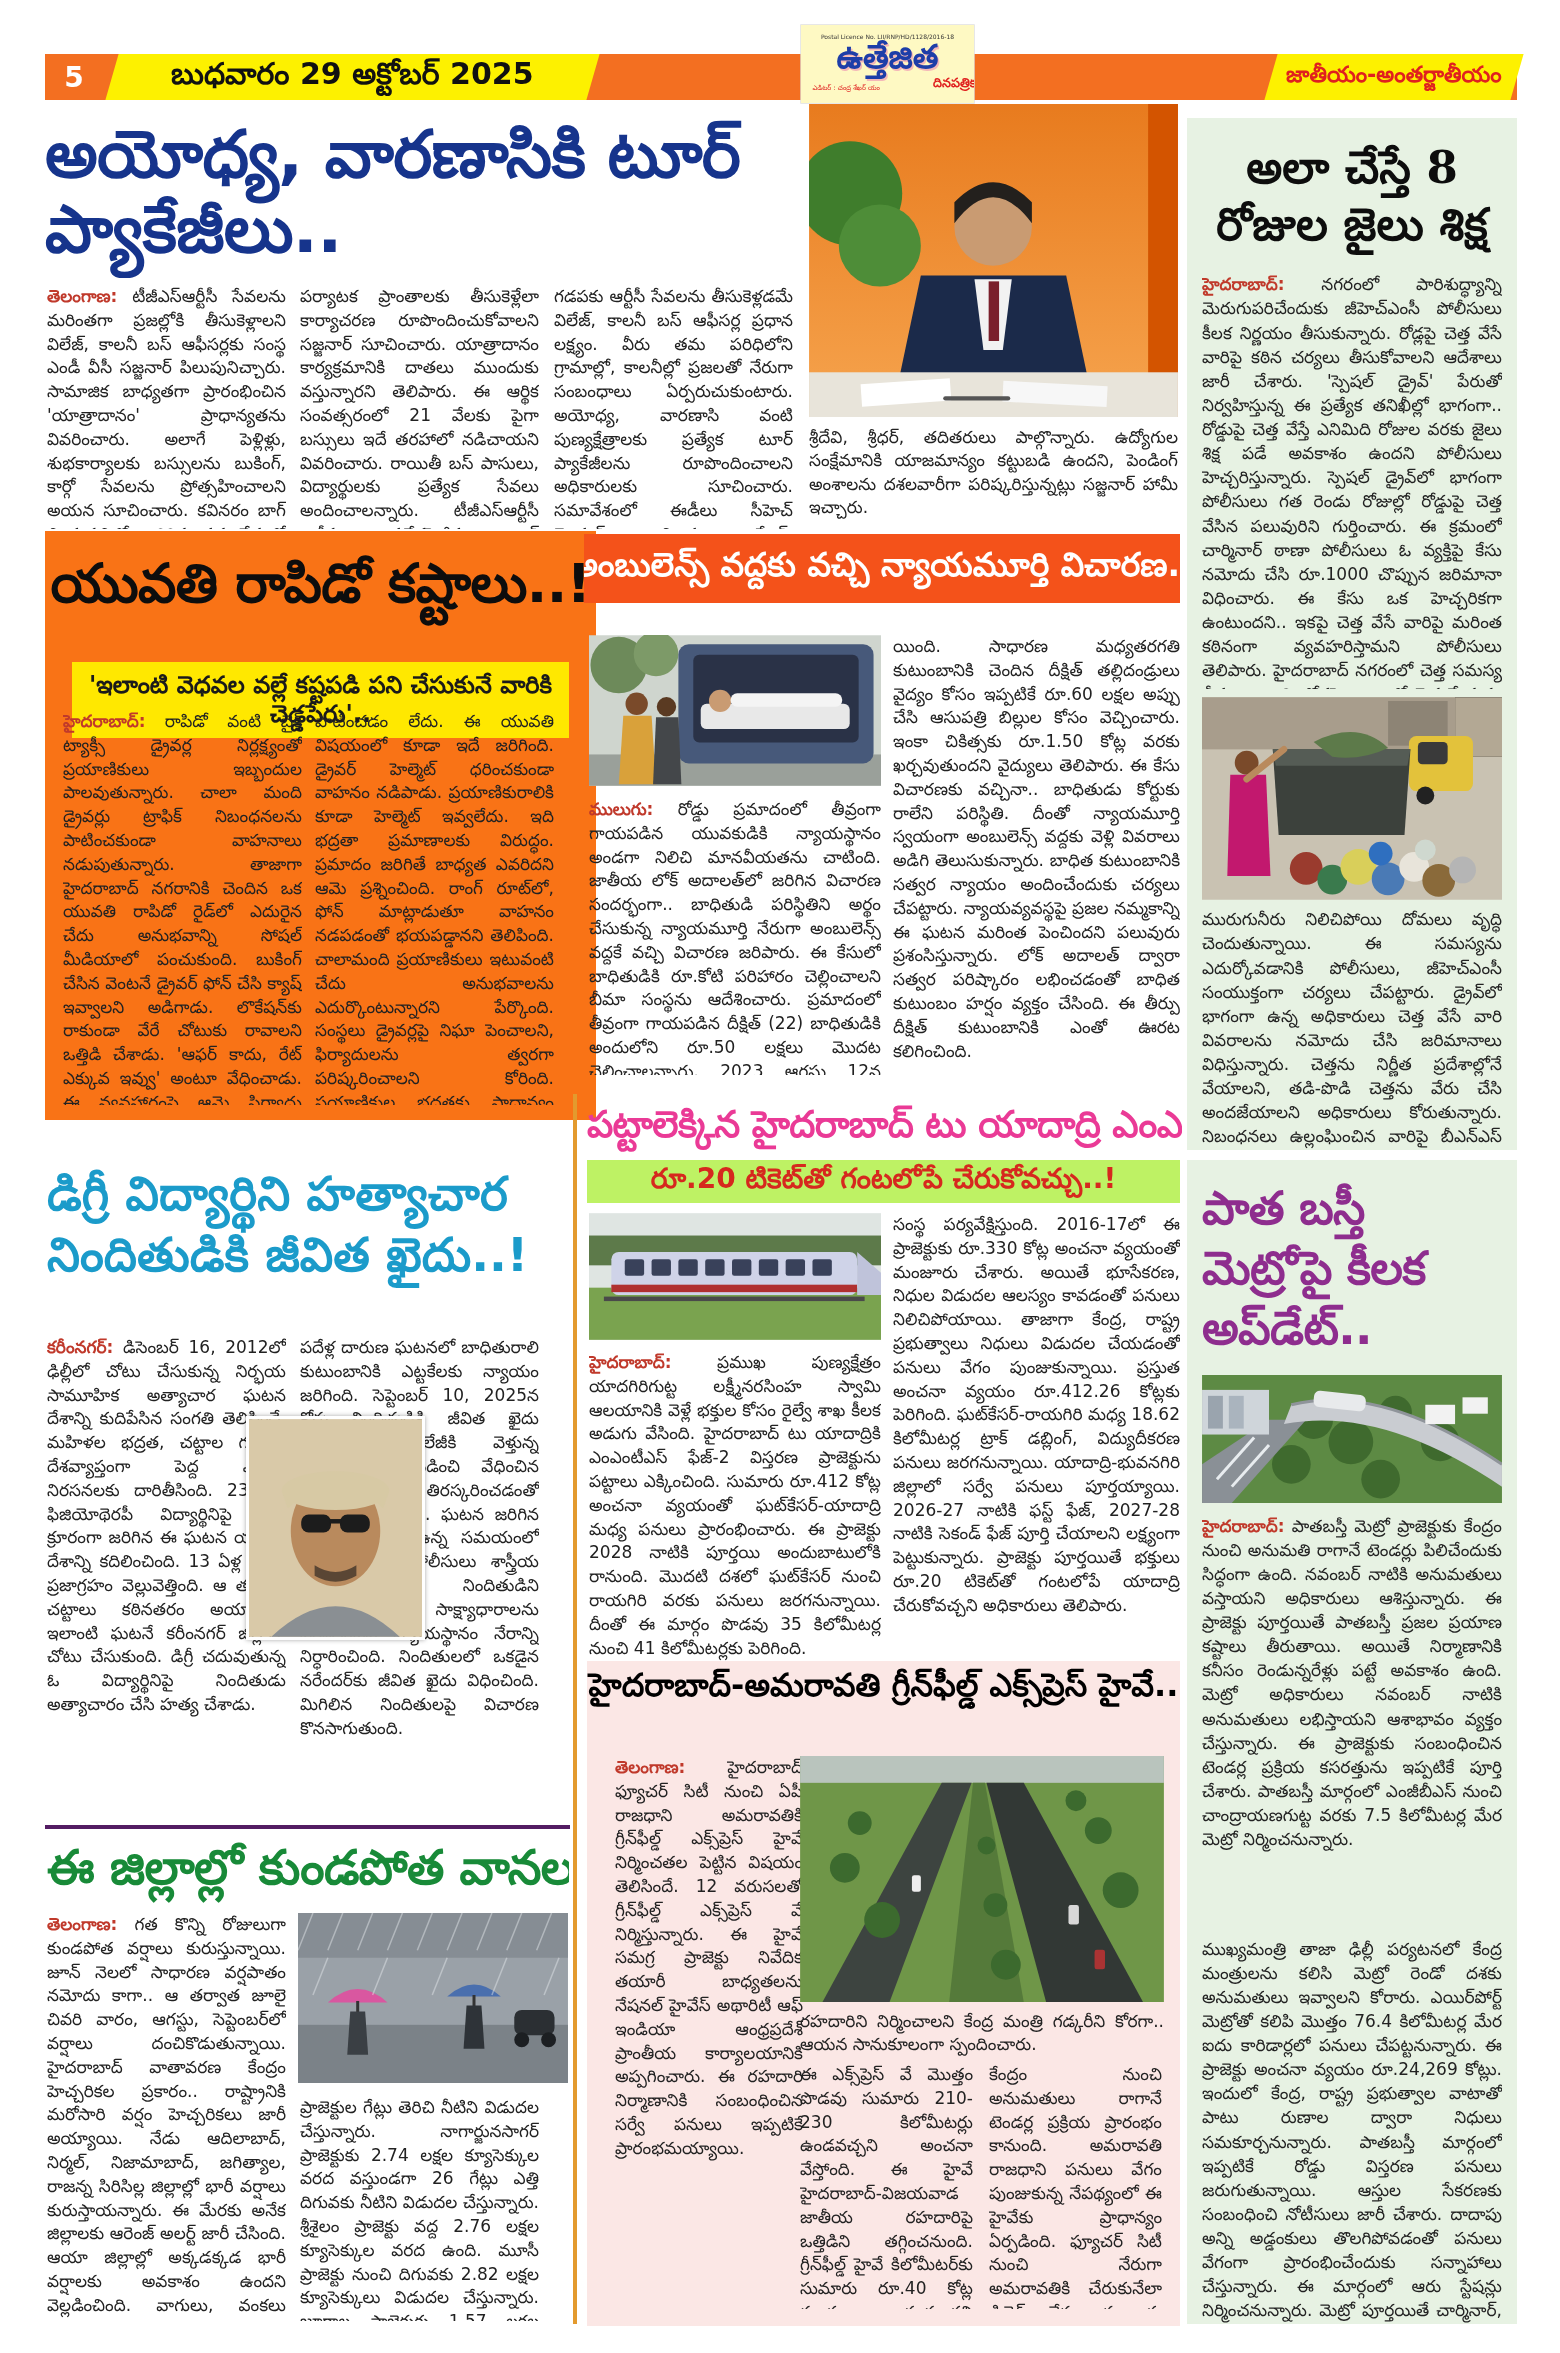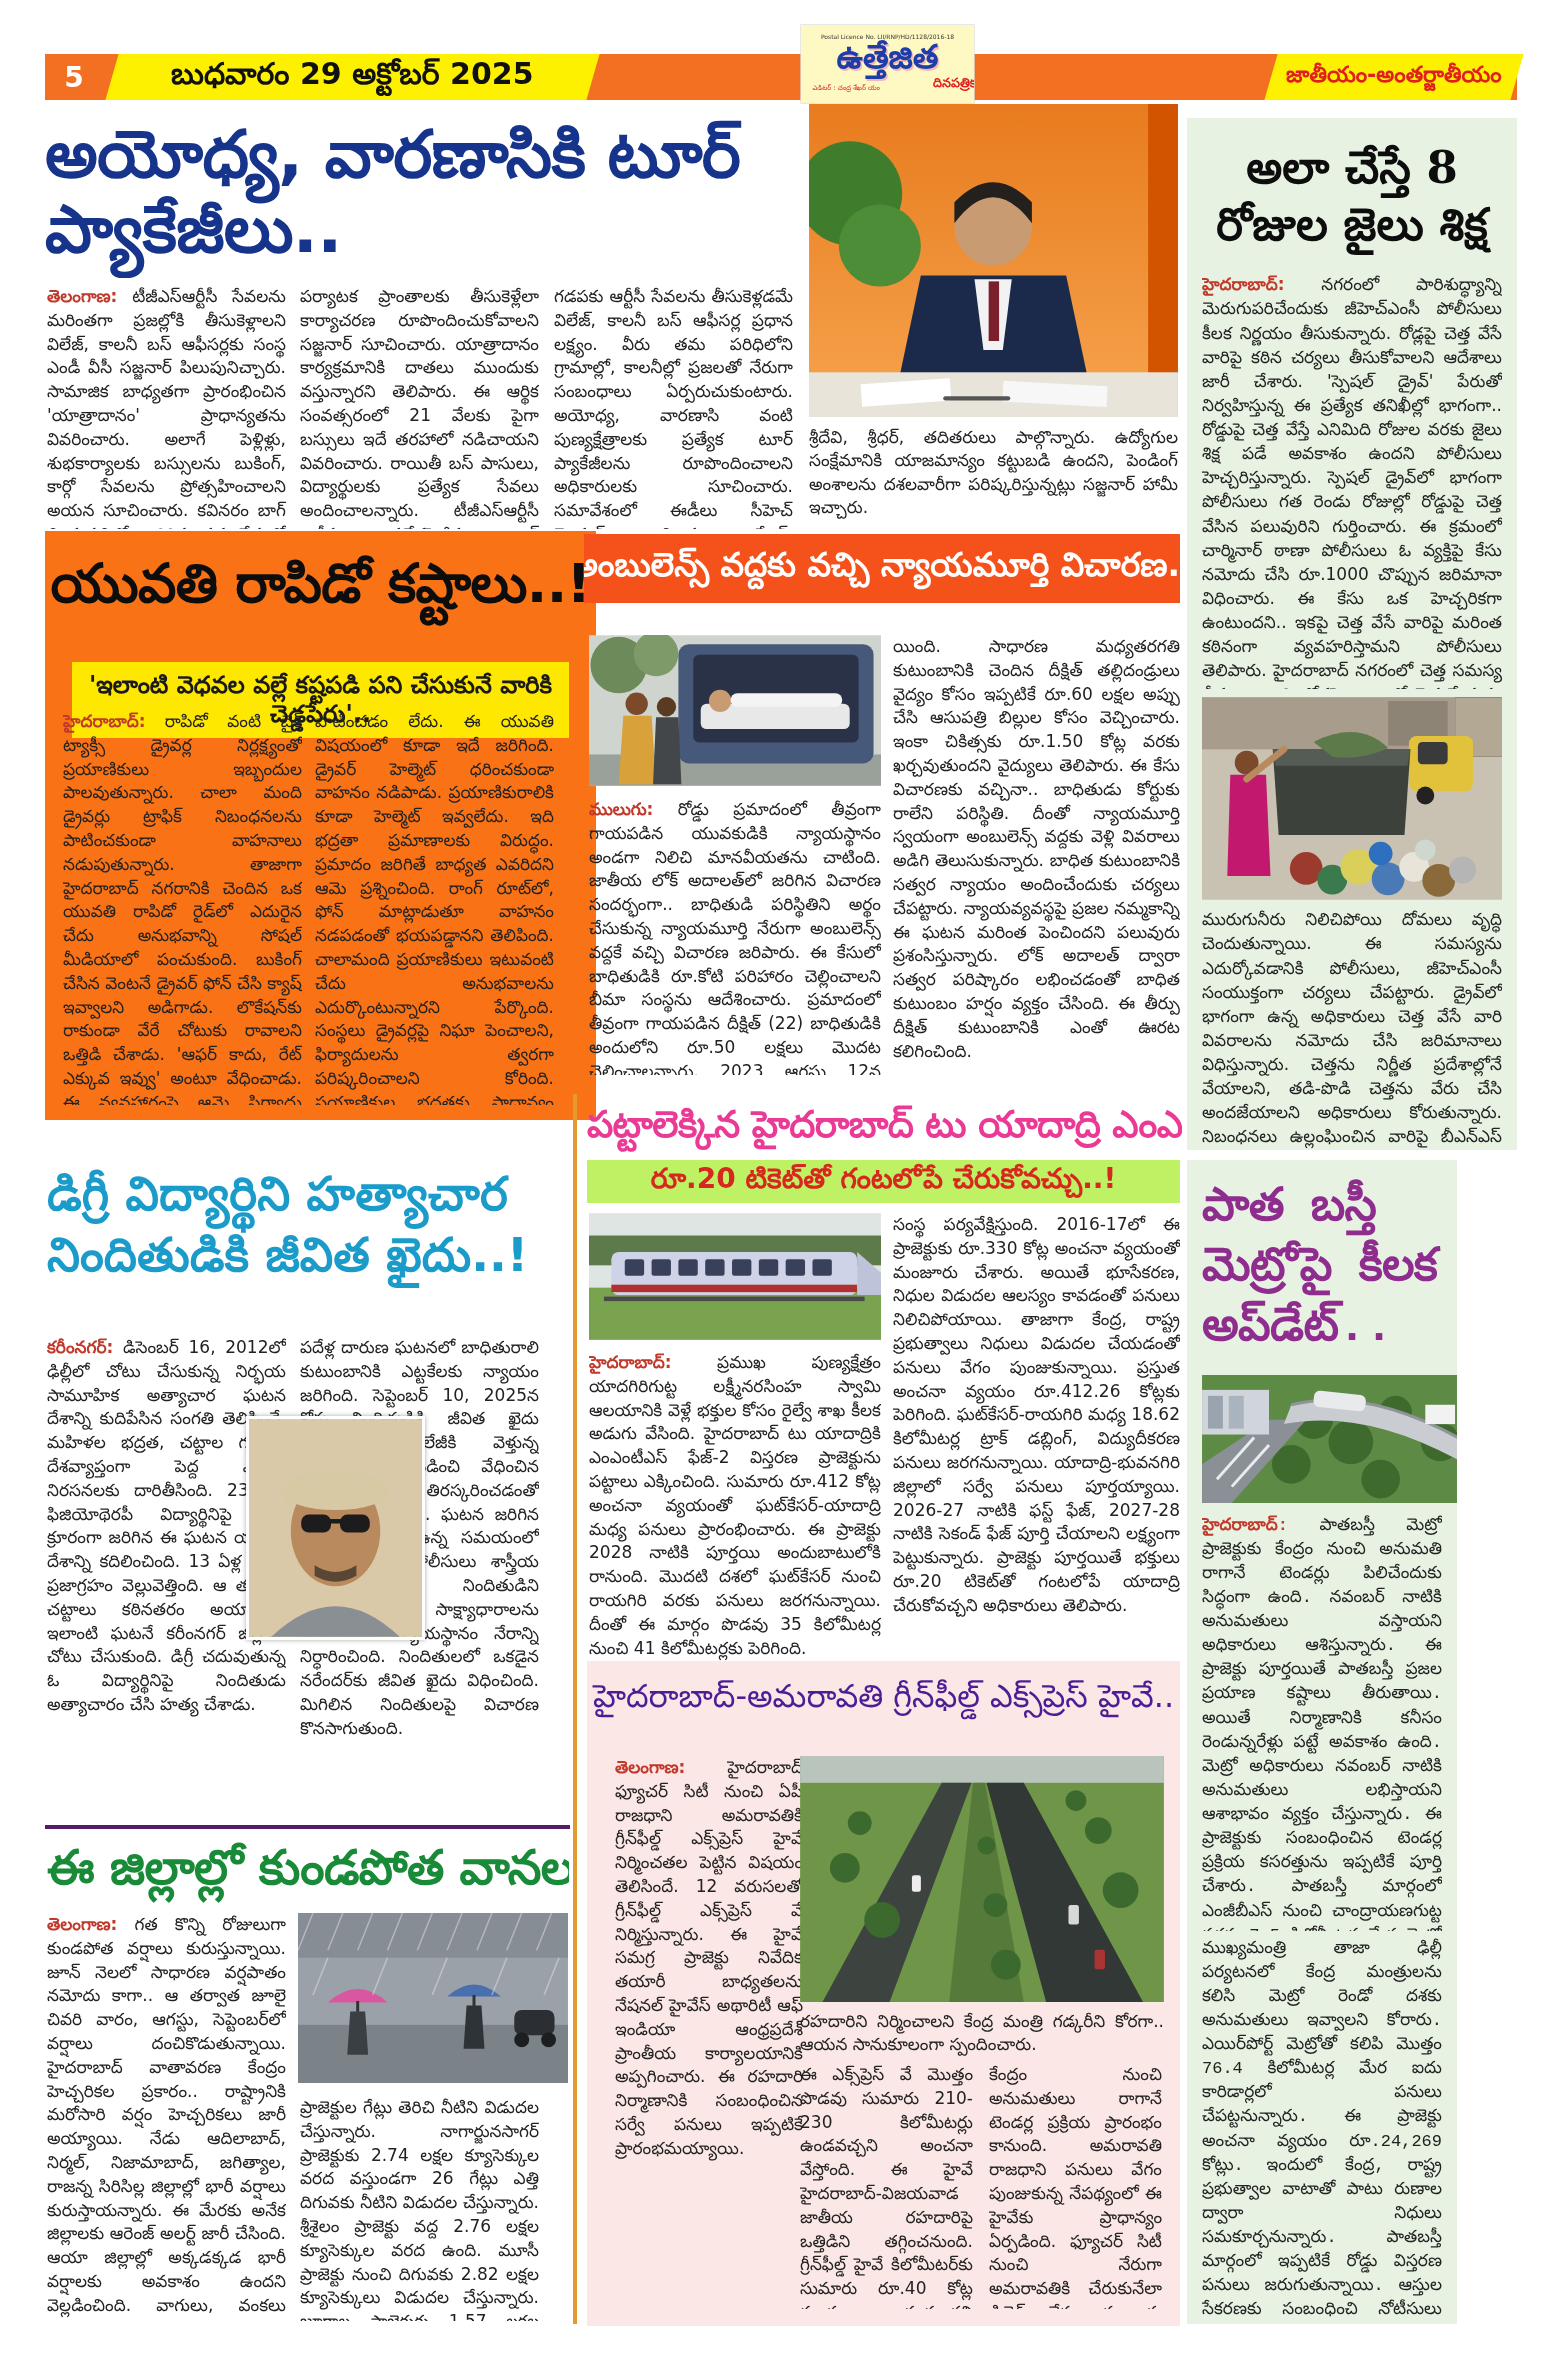--- a/index.html
+++ b/index.html
@@ -55,23 +55,23 @@
   
   .verdict-headline{position:absolute;left:47px;top:1163px;width:525px;height:164px;color:#1b9bca;
     font-size:47px;font-weight:bold;line-height:1.3;overflow:hidden;}
   .portrait{position:absolute;left:246px;top:1416px;width:173px;height:218px;border:3px solid #fff;box-shadow:0 0 4.5px rgba(0,0,0,.35);}
   
   .pdivider{position:absolute;left:45px;top:1825px;width:525px;height:3.7px;background:#531c63;}
   .rains-headline{position:absolute;left:47px;top:1839px;width:522px;height:69px;color:#188a38;
     font-size:48px;font-weight:bold;text-align:center;white-space:nowrap;overflow:hidden;letter-spacing:-0.7px;}
   
   .hwybox{position:absolute;left:587px;top:1661px;width:593px;height:665px;background:#fbe7e5;overflow:hidden;}
-  .hwy-headline{margin-top:16px;text-align:center;color:#4c1d95;font-size:32px;font-weight:normal;white-space:nowrap;overflow:hidden;}
-  
-  .metrobox{position:absolute;left:1187px;top:1160px;width:270px;height:1164px;background:#e7f2e3;box-sizing:border-box;padding:13.4px 15px;overflow:hidden;font-family:Liberation Mono, monospace;}
+  .hwy-headline{margin-top:5px;text-align:center;color:#000000;font-size:32px;font-weight:bold;white-space:nowrap;overflow:hidden;}
+  
+  .metrobox{position:absolute;left:1187px;top:1160px;width:330px;height:1164px;background:#e7f2e3;box-sizing:border-box;padding:13.4px 15px;overflow:hidden;}
   .metro-headline{color:#8e2d8e;font-size:46px;font-weight:bold;line-height:1.3;margin:6px 0 16.4px 0;letter-spacing:-0.7px;}
   .photo{display:block;}
 </style>
 </head>
 <body>
 
 <div class="topbar"></div>
 <div class="pagenum">5</div>
 <div class="datebanner">
   <span>బుధవారం 29 అక్టోబర్ 2025</span>

